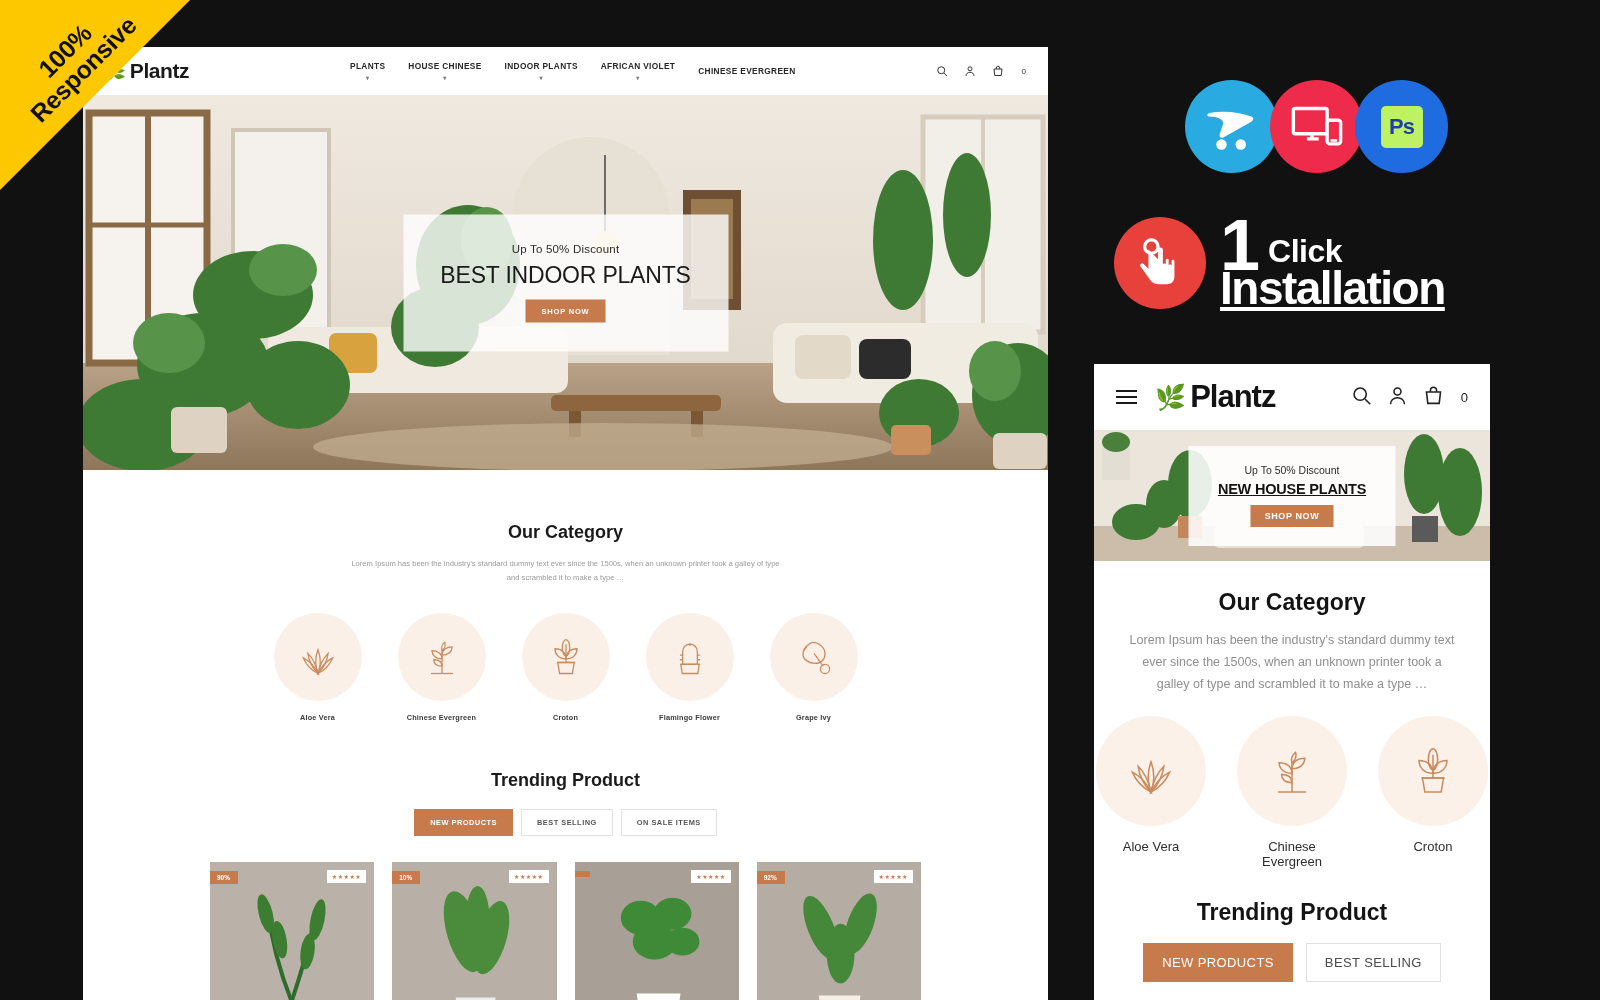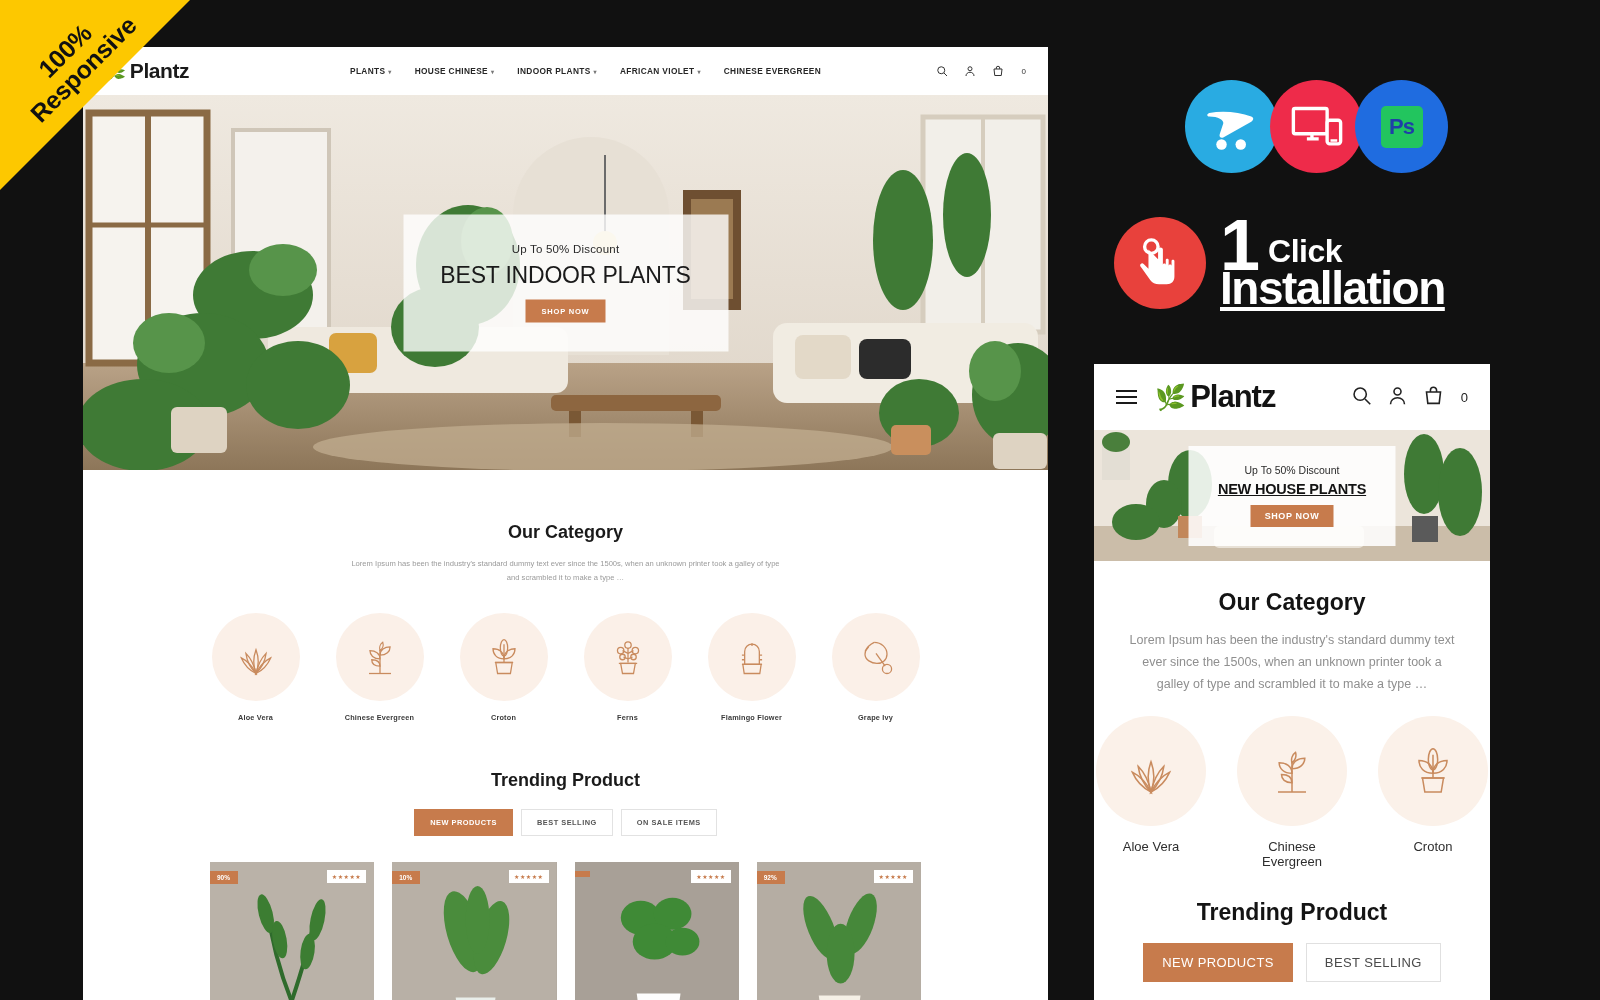--- a/index.html
+++ b/index.html
@@ -50,21 +50,21 @@
   .d-logo {
     display:flex; align-items:center; gap:4px;
     font-size: 21px; font-weight: bold; color:#1a1a1a;
     letter-spacing: -0.4px; width: 245px;
   }
   .logo-leaf { font-size: 17px; }
   .d-nav { display:flex; align-items:center; gap:23px; flex: 1; }
   .d-nav a {
     font-size: 8.3px; font-weight: bold; color:#262626;
     letter-spacing: 0.35px; text-decoration:none; white-space:nowrap;
-    display:flex; align-items:center; gap:3px;
+    display:flex; align-items:center; gap:3px;flex-direction:column;
   }
   .caret { font-size: 6px; color:#777; }
   .d-icons { display:flex; align-items:center; gap:16px; }
   .d-icons svg { display:block; }
   .cart-ct { font-size:8px; color:#333; margin-left:2px; }
 
   
   .d-hero {
     height: 375px; position: relative; overflow: hidden;
     background: linear-gradient(165deg,#d9cfc0 0%,#cbbfae 40%,#b8ab98 100%);
@@ -135,21 +135,21 @@
   .badges-row {
     position:absolute; left:1185px; top:80px;
     display:flex; align-items:center;
   }
   .bdg { width:93px; height:93px; border-radius:50%;
         display:flex; align-items:center; justify-content:center; }
   .bdg.cart { background:#29ABE2; }
   .bdg.resp { background:#EE2B4A; margin-left:-8px; }
   .bdg.ps   { background:#1F6CE0; margin-left:-8px; }
   .ps-box {
-    width:42px; height:42px; background:#22c55e; border-radius:5px;
+    width:42px; height:42px; background:#bef264; border-radius:5px;
     color:#1F3FA8; font-size:22px; font-weight:bold;
     display:flex; align-items:center; justify-content:center;
     letter-spacing:-1px;
   }
 
   .install {
     position:absolute; left:1114px; top:217px;
     display:flex; align-items:center; gap:14px;
   }
   .install-circle {
@@ -397,36 +397,20 @@
             <ellipse cx="24" cy="14" rx="4" ry="9"></ellipse>
             <path d="M24 26c-8 0-12-5-12-11 7 0 12 4 12 11z"></path>
             <path d="M24 26c8 0 12-5 12-11-7 0-12 4-12 11z"></path>
             <path d="M15 30h18l-2 12H17z"></path>
             <path d="M14 30h20"></path>
           </svg>
         </div>
         <div class="cat-label">Croton</div>
       </div>
 
-      <div class="cat-item">
-        <div class="cat-circle">
-          <svg width="44" height="44" viewBox="0 0 48 48" fill="none" stroke="#C98B5E" stroke-width="1.4">
-            <path d="M24 30V14"></path>
-            <circle cx="24" cy="11" r="3.5"></circle>
-            <circle cx="16" cy="17" r="3.5"></circle>
-            <circle cx="32" cy="17" r="3.5"></circle>
-            <circle cx="18" cy="24" r="3"></circle>
-            <circle cx="30" cy="24" r="3"></circle>
-            <path d="M24 20l-6-3M24 20l6-3M24 26l-5-2M24 26l5-2"></path>
-            <path d="M16 31h16l-2 11H18z"></path>
-            <path d="M14 31h20"></path>
-          </svg>
-        </div>
-        <div class="cat-label">Ferns</div>
-      </div>
 
       <div class="cat-item">
         <div class="cat-circle">
           <svg width="44" height="44" viewBox="0 0 48 48" fill="none" stroke="#C98B5E" stroke-width="1.4">
             <path d="M16 32V18a8 8 0 0116 0v14z"></path>
             <path d="M16 22h-3M16 27h-3M32 22h3M32 27h3M24 12v-3"></path>
             <path d="M14 32h20l-1.5 10h-17z"></path>
             <path d="M13 32h22"></path>
           </svg>
         </div>

